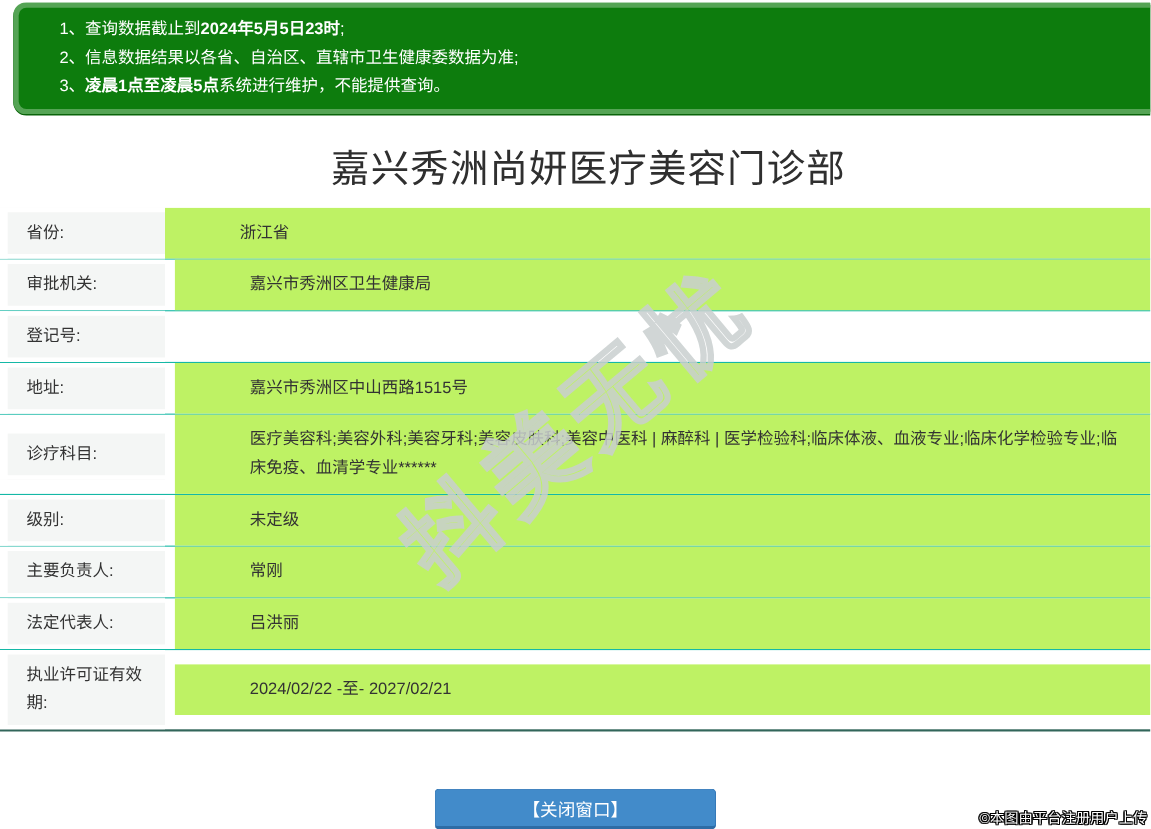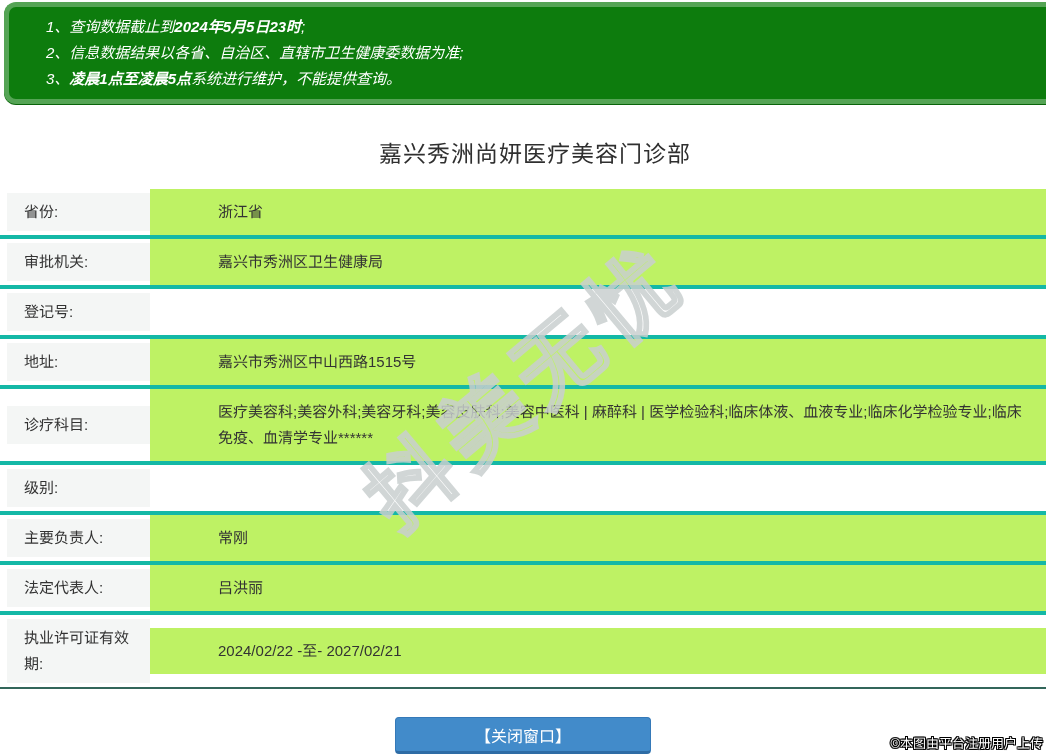--- a/index.html
+++ b/index.html
@@ -11,61 +11,60 @@
   .page {
     position: relative;
     width: 1046px;
     height: 754px;
     overflow: hidden;
     background: #fff;
   }
 
   
   .notice-banner {
-    margin: 2px 0 0 4px;
+    margin: 2px 0 0 12px;
     background: #0d7c0d;
     border: 5px solid #55a455;
     border-right: none;
     border-radius: 12px 0 0 12px;
     box-shadow: 0 1px 0 #0a640a;
     padding: 7px 10px 7px 37px;
     min-height: 99px;
-    font-style: italic;
   }
   .notice-line {
     color: #fff;
     font-size: 15px;
     line-height: 26px;
     white-space: nowrap;
   }
   .notice-line b { font-weight: bold; }
 
   
   .page-title {
     margin-top: 28px;
     text-align: center;
-    font-size: 23px;
+    font-size: 35px;
     font-weight: normal;
     color: #2f2f2f;
     letter-spacing: 1px;
     line-height: 44px;
     padding-left: 24px;
   }
 
   
   .info-table {
     margin-top: 13px;
     width: 100%;
     border-bottom: 2px solid #32665a;
   }
   .row {
     display: flex;
     align-items: center;
   }
-  .row + .row { border-top: 4px solid #14b8a6; }
+  .row + .row { border-top: 1px solid #14b8a6; gap: 9px; }
   .cell-label {
     width: 150px;
     flex: 0 0 150px;
     background: #f4f6f5;
     box-shadow: inset 0 4px 0 #fff, inset 0 -4px 0 #fff, inset 7px 0 0 #fff;
     padding: 10px 6px 10px 24px;
     font-size: 15px;
     line-height: 26px;
     color: #333;
   }
@@ -158,20 +157,21 @@
     <div class="row">
       <div class="cell-label">地址:</div>
       <div class="cell-value">嘉兴市秀洲区中山西路1515号</div>
     </div>
     <div class="row">
       <div class="cell-label">诊疗科目:</div>
       <div class="cell-value">医疗美容科;美容外科;美容牙科;美容皮肤科;美容中医科 | 麻醉科 | 医学检验科;临床体液、血液专业;临床化学检验专业;临床免疫、血清学专业******</div>
     </div>
     <div class="row">
       <div class="cell-label">级别:</div>
+      <div class="cell-value">未定级</div>
     </div>
     <div class="row">
       <div class="cell-label">主要负责人:</div>
       <div class="cell-value">常刚</div>
     </div>
     <div class="row">
       <div class="cell-label">法定代表人:</div>
       <div class="cell-value">吕洪丽</div>
     </div>
     <div class="row">

